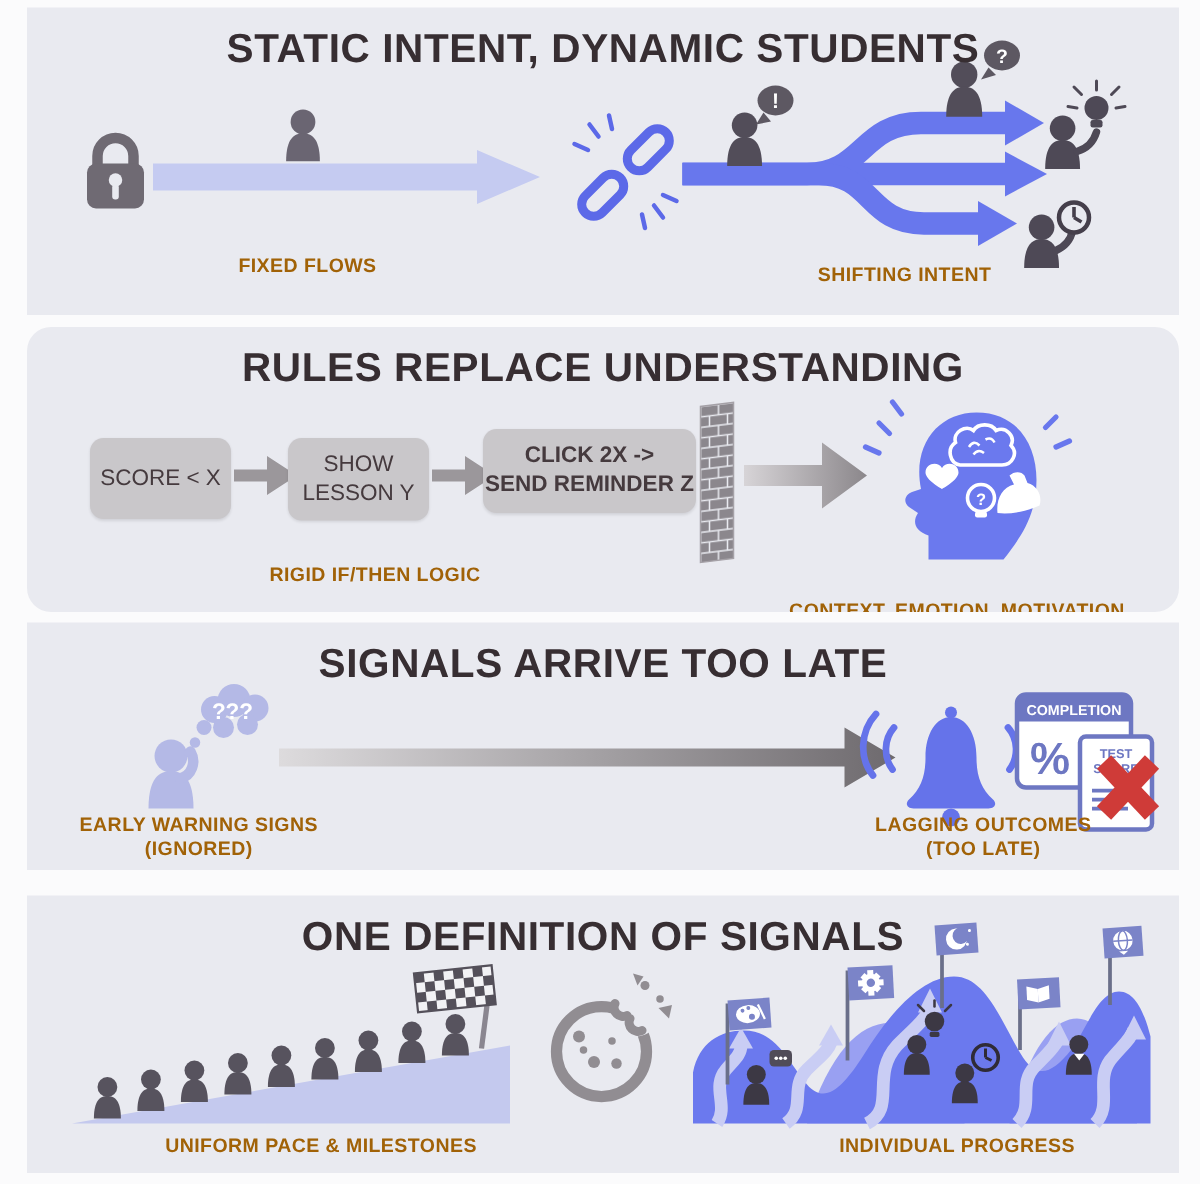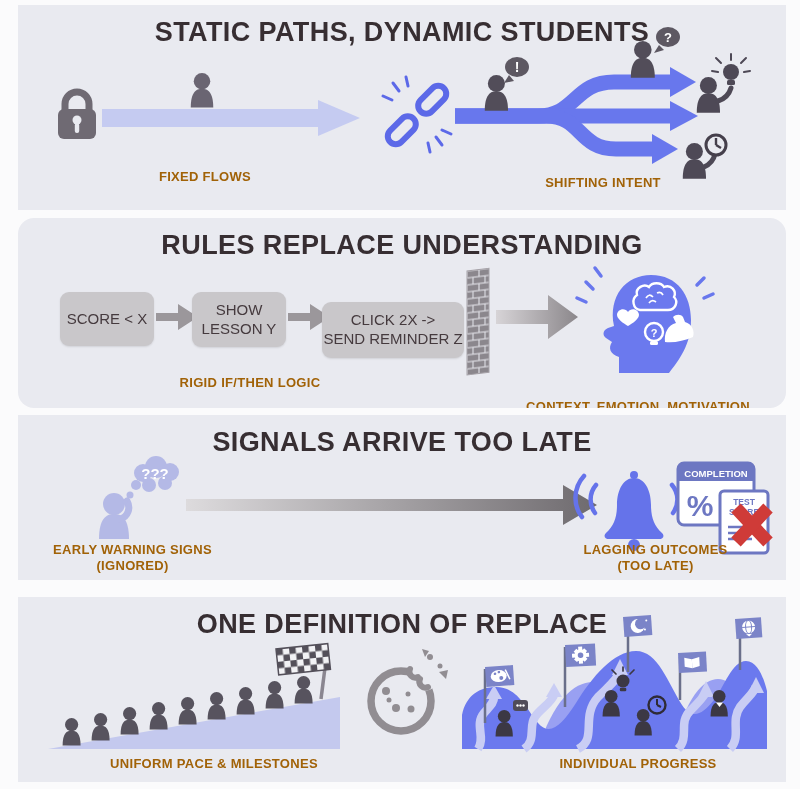--- a/index.html
+++ b/index.html
@@ -43,21 +43,21 @@
 <svg width="0" height="0" style="position:absolute" aria-hidden="true">
   <defs>
     <g id="icn-person">
       <circle cx="8" cy="5.5" r="5.5"></circle>
       <path d="M0.5,23 C0.5,13 4,10.5 8,10.5 C12,10.5 15.5,13 15.5,23 Z"></path>
     </g>
   </defs>
 </svg>
 
 <section class="panel" id="p1">
-  <div class="title">STATIC PATHS, DYNAMIC STUDENTS</div>
+  <div class="title">STATIC INTENT, DYNAMIC STUDENTS</div>
   <svg class="scene" width="768" height="205" viewBox="0 0 768 205">
 
     <g>
       <path d="M47,106 v-7 a12,12 0 0 1 24,0 v7" fill="none" stroke="#6f6a73" stroke-width="7"></path>
       <rect x="40" y="104" width="38" height="30" rx="6" fill="#6f6a73"></rect>
       <circle cx="59" cy="115" r="4.5" fill="#e9eaf0"></circle>
       <rect x="56.8" y="118" width="4.4" height="10" rx="2" fill="#e9eaf0"></rect>
     </g>
 
     <polygon points="84,104 300,104 300,95 342,113 300,131 300,122 84,122" fill="#c5cbf1"></polygon>
@@ -180,21 +180,21 @@
         <line x1="559" y1="80" x2="568" y2="84"></line>
         <line x1="577" y1="50" x2="583" y2="58"></line>
         <line x1="686" y1="60" x2="679" y2="67"></line>
         <line x1="695" y1="76" x2="686" y2="80"></line>
       </g>
     </g>
   </svg>
   <div class="rule-box" style="left:42px; top:74px; width:94px; height:54px;">SCORE &lt; X</div>
   <div class="rule-box" style="left:174px; top:74px; width:94px; height:55px;">SHOW
 LESSON Y</div>
-  <div class="rule-box" style="left:304px; top:84px; width:142px; height:56px;">CLICK 2X -&gt;
+  <div class="rule-box" style="left:304px; top:68px; width:142px; height:56px;font-weight:bold;">CLICK 2X -&gt;
 SEND REMINDER Z</div>
   <div class="lbl" style="left:92px; top:157px; width:280px;">RIGID IF/THEN LOGIC</div>
   <div class="lbl" style="left:470px; top:157px; width:300px;margin-top:24px;">CONTEXT, EMOTION, MOTIVATION</div>
 </section>
 
 <section class="panel" id="p3">
   <div class="title">SIGNALS ARRIVE TOO LATE</div>
   <svg class="scene" width="768" height="165" viewBox="0 0 768 165">
     <defs>
       <linearGradient id="gradB" x1="0" y1="0" x2="1" y2="0">
@@ -256,21 +256,21 @@
       <line x1="750" y1="93" x2="718" y2="127"></line>
     </g>
   </svg>
   <div class="lbl" style="left:2px; top:127px; width:225px;">EARLY WARNING SIGNS
 (IGNORED)</div>
   <div class="lbl" style="left:510px; top:127px; width:255px;">LAGGING OUTCOMES
 (TOO LATE)</div>
 </section>
 
 <section class="panel" id="p4">
-  <div class="title">ONE DEFINITION OF REPLACE</div>
+  <div class="title">ONE DEFINITION OF SIGNALS</div>
   <svg class="scene" width="768" height="185" viewBox="0 0 768 185">
     <defs>
       <pattern id="chk" width="13" height="13" patternUnits="userSpaceOnUse">
         <rect width="13" height="13" fill="#f2f2f5"></rect>
         <rect x="0" y="0" width="6.5" height="6.5" fill="#54505a"></rect>
         <rect x="6.5" y="6.5" width="6.5" height="6.5" fill="#54505a"></rect>
       </pattern>
     </defs>
 
     <polygon points="30,152 322,100 322,152" fill="#c4c9ee"></polygon>

